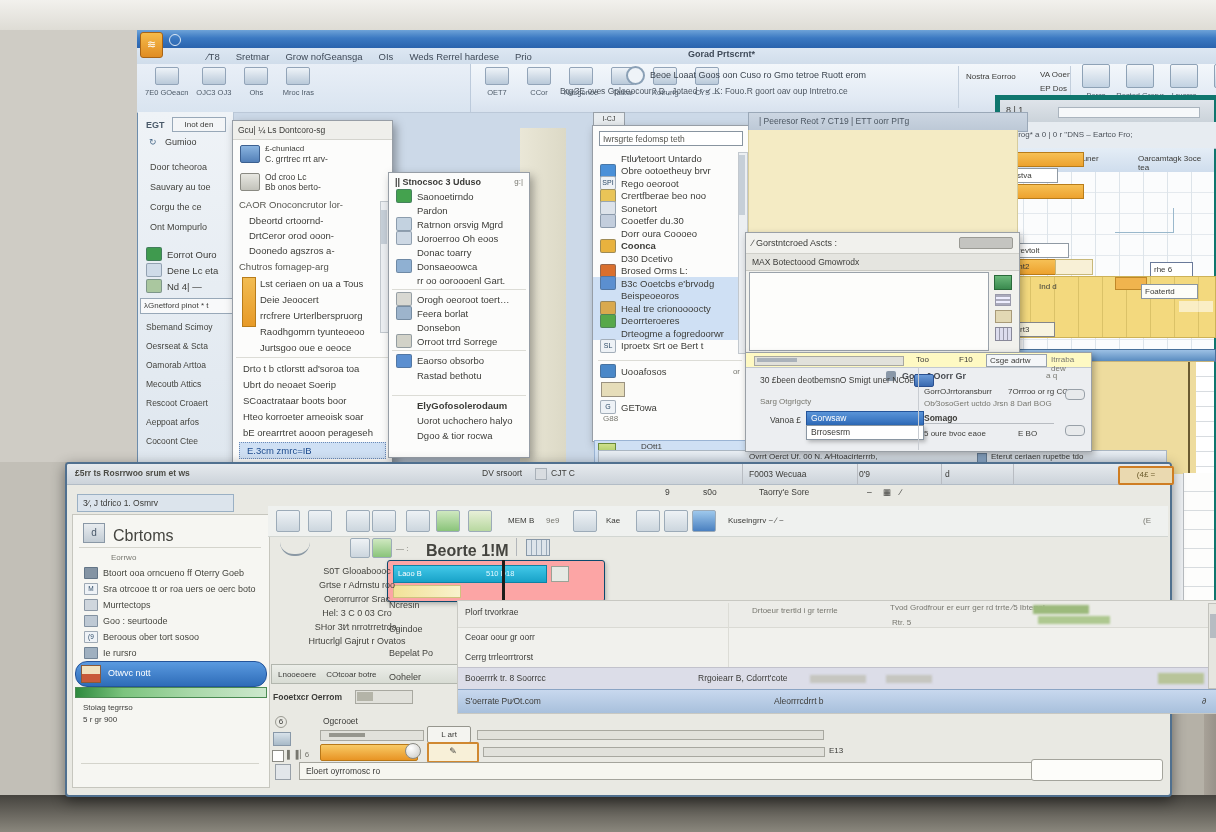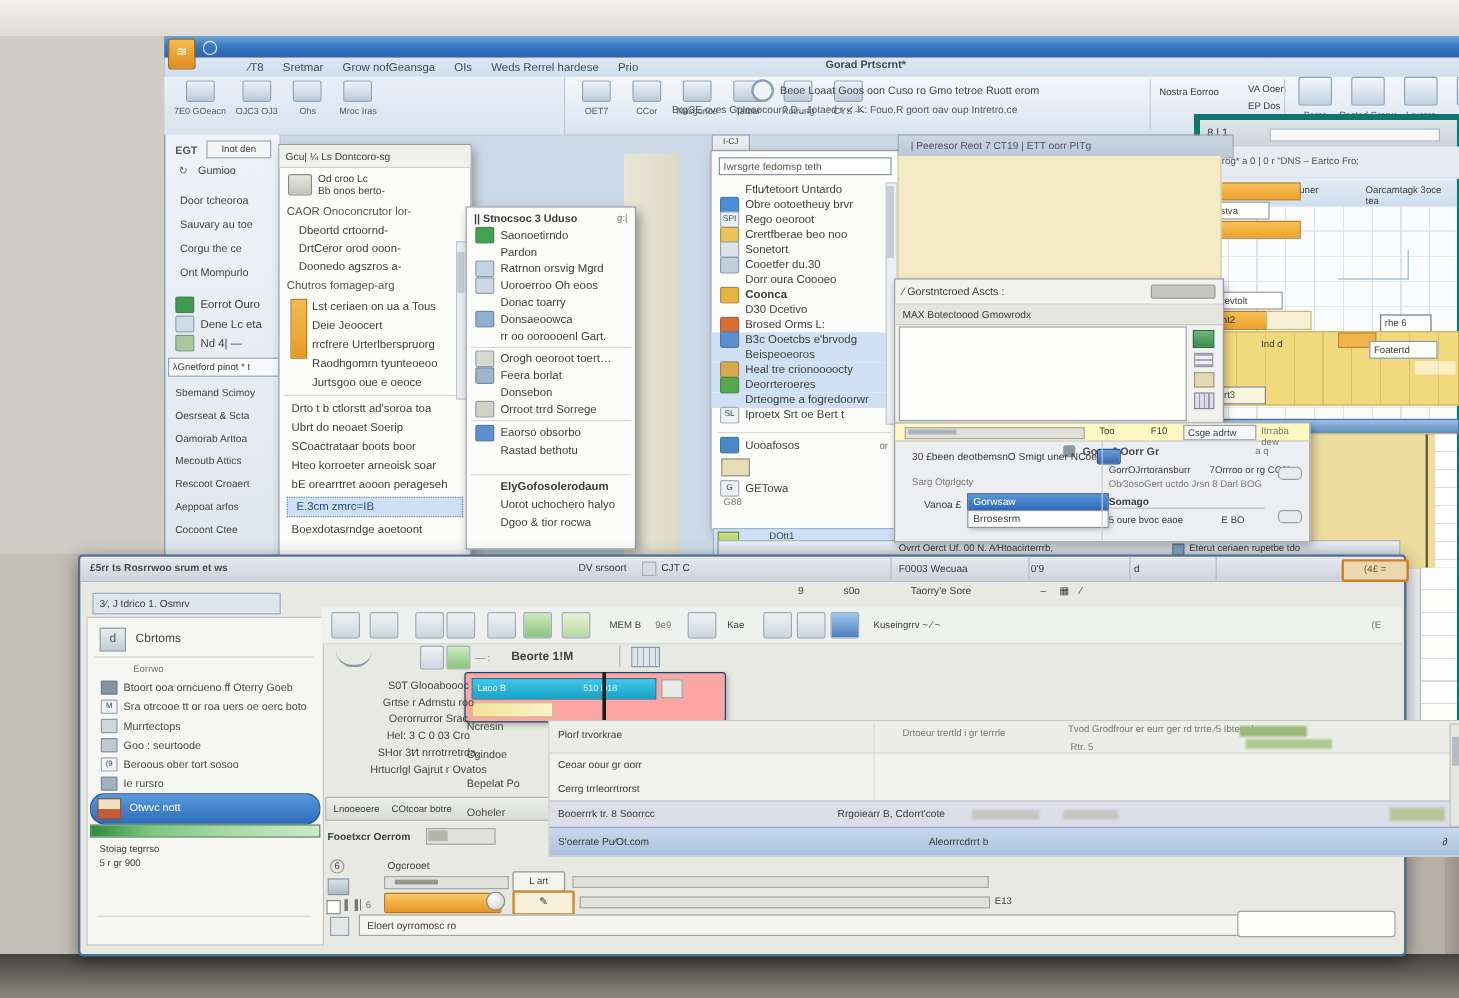--- a/index.html
+++ b/index.html
@@ -1,21 +1,21 @@
 <!DOCTYPE html>
 <html><head>
 <meta charset="utf-8">
 <style>
   html,body{margin:0;padding:0}
   body{position:relative;width:1216px;height:832px;overflow:hidden;
        font-family:"Liberation Sans",sans-serif;color:#3b3b38;
        background:#b5b1a7}
   .ab{position:absolute}
   .z1{z-index:1}.z5{z-index:5}.z10{z-index:10}.z12{z-index:12}.z20{z-index:20}
-  .tx{font-size:10px;white-space:nowrap;color:#44443f}
+  .tx{font-size:16px;white-space:nowrap;color:#44443f}
   .t9{font-size:9px}.t85{font-size:8.5px}.t8{font-size:8px}
   .b{font-weight:bold}
   .small{font-size:8.5px;color:#77776f}
   .dim{color:#77776f}
   
   .titlebar{background:linear-gradient(180deg,#6ea3d8 0%,#3b79c2 45%,#2a63ad 100%);border-bottom:1px solid #1d4f93}
   .tabrow{background:linear-gradient(180deg,#dde7f3,#d0ddeb);display:flex;align-items:center;gap:16px;padding-left:70px;font-size:9.5px;color:#3f4a58}
   .ribbon{background:linear-gradient(180deg,#f3f7fb,#e2eaf4 70%,#d8e2ee);border-bottom:1px solid #bbc8d8}
   .rgrp{display:flex;gap:8px}
   .ritem{display:flex;flex-direction:column;align-items:center;min-width:34px}
@@ -207,37 +207,44 @@
       repeating-linear-gradient(180deg,transparent 0 20px,#e4e9ee 20px 21px),#fbfcfd"></div>
   <div class="ab" style="left:8px;top:52px;width:74px;height:13px;background:linear-gradient(#f6c055,#eda22e);border:1px solid #b87c1a"></div>
   <div class="ab t8" style="left:13px;top:68px;width:40px;height:13px;background:#fff;border:1px solid #909aa4;line-height:13px;padding-left:3px">stva</div>
   <div class="ab" style="left:8px;top:84px;width:74px;height:13px;background:linear-gradient(#f6c055,#eda22e);border:1px solid #b87c1a"></div>
   <div class="ab" style="left:115px;top:108px;width:58px;height:24px;border-right:1px solid #9ab8cc;border-bottom:1px solid #9ab8cc"></div>
   <div class="ab t8" style="left:8px;top:143px;width:56px;height:13px;background:#fff;border:1px solid #909aa4;line-height:13px;padding-left:3px">avevtolt</div>
   <div class="ab t8" style="left:8px;top:159px;width:46px;height:14px;background:linear-gradient(#f6c055,#eda22e);border:1px solid #b87c1a;line-height:14px;padding-left:3px">Ght2</div>
   <div class="ab" style="left:55px;top:159px;width:36px;height:14px;background:#f8f0d6;border:1px solid #c8b87a"></div>
   <div class="ab t8" style="left:150px;top:162px;width:38px;height:13px;background:#fff;border:1px solid #6a7a9a;line-height:13px;padding-left:3px">rhe 6</div>
   <div class="ab" style="left:6px;top:176px;width:208px;height:60px;background:repeating-linear-gradient(90deg,transparent 0 23px,#dbc268 23px 24px),#f3d97e;border:1px solid #cdb258">
-    <span class="ab t8" style="left:44px;top:5px">Ind d</span>
+    <span class="ab t8" style="left:32px;top:5px">Ind d</span>
     <span class="ab" style="left:108px;top:0;width:30px;height:11px;background:#f0b44e;border:1px solid #c08828"></span>
     <span class="ab t8" style="left:134px;top:7px;width:52px;height:13px;background:#fdfdf8;border:1px solid #8a96a0;line-height:13px;padding-left:3px">Foatertd</span>
     <span class="ab" style="left:172px;top:24px;width:34px;height:11px;background:rgba(255,255,255,.55)"></span>
   </div>
   <div class="ab t8" style="left:8px;top:222px;width:42px;height:13px;background:#f8f4e0;border:1px solid #84868a;line-height:13px;padding-left:3px">Girt3</div>
   <div class="ab" style="left:5px;top:249px;width:209px;height:11px;background:linear-gradient(180deg,#9cc0e4,#5a8cc0);border:1px solid #48709a"></div>
   <div class="ab" style="left:92px;top:261px;width:122px;height:112px;background:#eedc9e;border-top:1px solid #c8b478">
     <span class="ab" style="left:96px;top:0;width:2px;height:112px;background:#6a5a30"></span>
     <span class="ab" style="left:104px;top:0;width:18px;height:112px;background:repeating-linear-gradient(180deg,#fff 0 14px,#d8dce0 14px 15px)"></span>
   </div>
   <div class="ab" style="left:183px;top:373px;width:30px;height:224px;background:repeating-linear-gradient(180deg,#fdfdfc 0 18px,#d8dcdf 18px 19px);border-left:1px solid #b8bcc0"></div>
 </div>
 
 <div class="ab z10 menu" style="left:232px;top:120px;width:159px;height:347px">
   <div style="height:18px;background:#efefeb;border-bottom:1px solid #d4d4ce;display:flex;align-items:center;gap:4px;padding:0 5px">
     <span class="t85">Gcu|   ¼ Ls Dontcoro-sg</span>
+  </div>
+  <div class="mi" style="height:26px">
+    <span style="width:18px;height:16px;background:linear-gradient(#8ab4e0,#5380b8);border:1px solid #3c6090;border-radius:2px;flex:none"></span>
+    <span style="display:flex;flex-direction:column;line-height:10px">
+      <span class="t8">£-chuniacd</span>
+      <span class="t85">C. grrtrec rrt arv-</span>
+    </span>
   </div>
   <div class="mi" style="height:26px">
     <span style="width:18px;height:16px;background:linear-gradient(#e8e8e2,#c2c2ba);border:1px solid #8a8a82;border-radius:2px;flex:none"></span>
     <span style="display:flex;flex-direction:column;line-height:10px">
       <span class="t85">Od croo Lc</span>
       <span class="t85">Bb onos berto-</span>
     </span>
   </div>
   <div class="mhead">CAOR Onoconcrutor lor-</div>
   <div>

